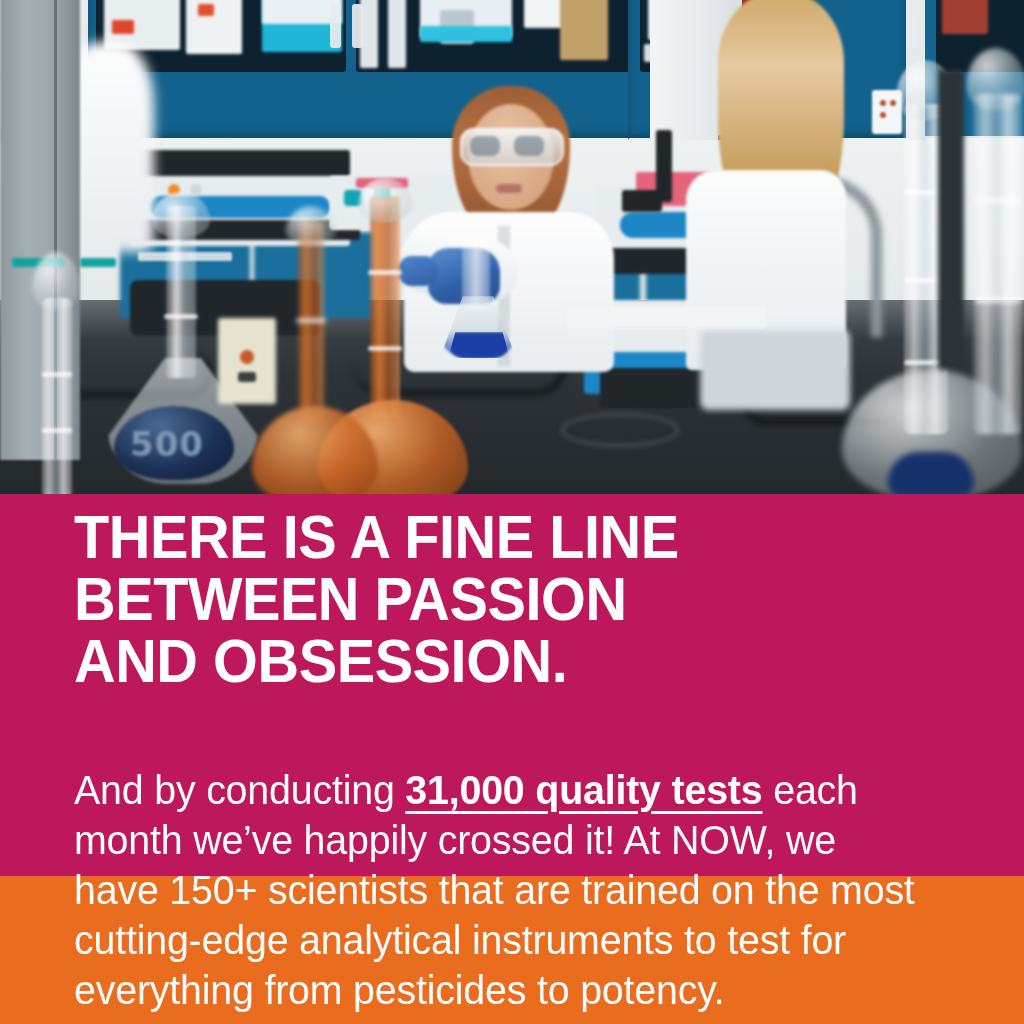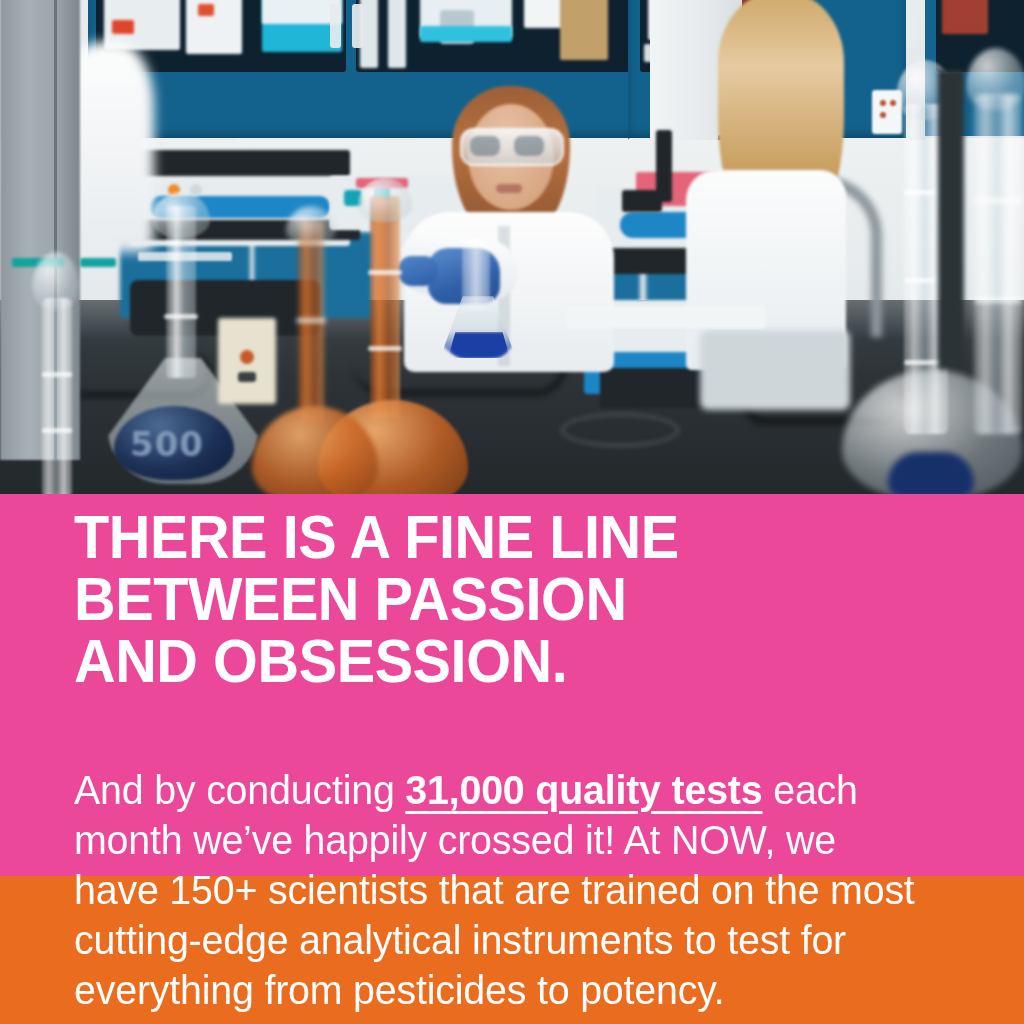--- a/index.html
+++ b/index.html
@@ -82,21 +82,21 @@
   .ring{position:absolute;height:5px;background:rgba(255,255,255,.75);border-radius:3px;}
   .tealband{position:absolute;height:9px;background:#11a29f;border-radius:2px;}
 
   .flask500{position:absolute;}
   .f500body{position:absolute;width:120px;height:74px;border-radius:50% 50% 46% 46%/58% 58% 42% 42%;
             background:radial-gradient(ellipse at 38% 26%,#4a6a92,#1d3156 55%,#0d1b38);}
   .f500label{position:absolute;font-family:"DejaVu Sans",sans-serif;font-weight:700;font-size:34px;
              color:#7f98b6;letter-spacing:1px;}
 
   
-  #panel{position:absolute;left:0;top:494px;width:1024px;height:382px;background:#ec4899;}
+  #panel{position:absolute;left:0;top:494px;width:1024px;height:382px;background:#be185d;}
 
   #headline{position:absolute;left:74px;top:12px;width:900px;
             font-family:"Liberation Sans",sans-serif;
             font-weight:700;font-size:62px;line-height:62px;color:#ffffff;
             letter-spacing:-0.5px;transform:scaleX(.93);transform-origin:left top;}
   #headline .hl{display:block;white-space:nowrap;}
 
   #body{position:absolute;left:74px;top:230px;width:880px;
         font-family:"Liberation Sans",sans-serif;
         font-weight:400;font-size:41px;line-height:50px;color:#fdfdfd;

